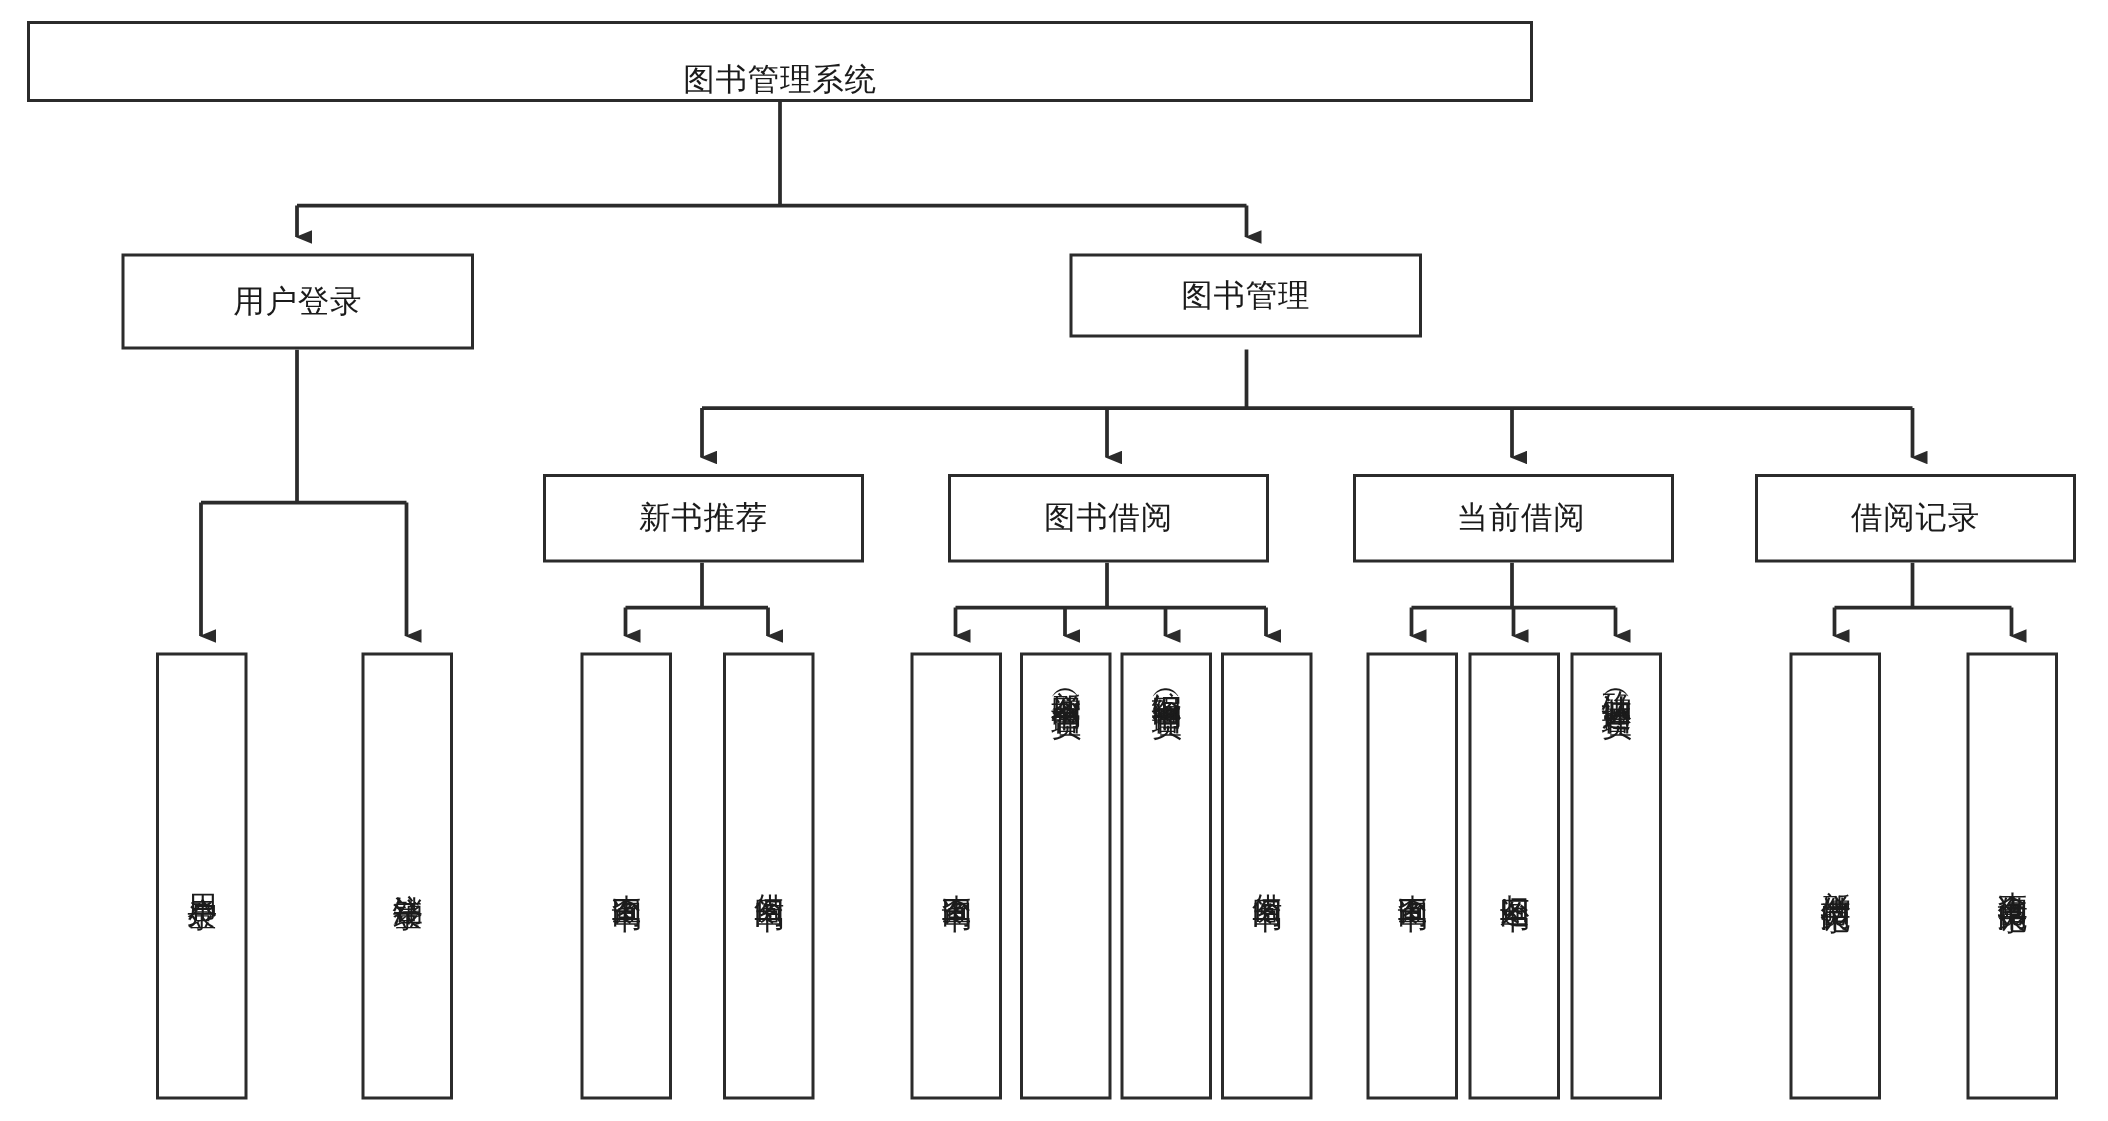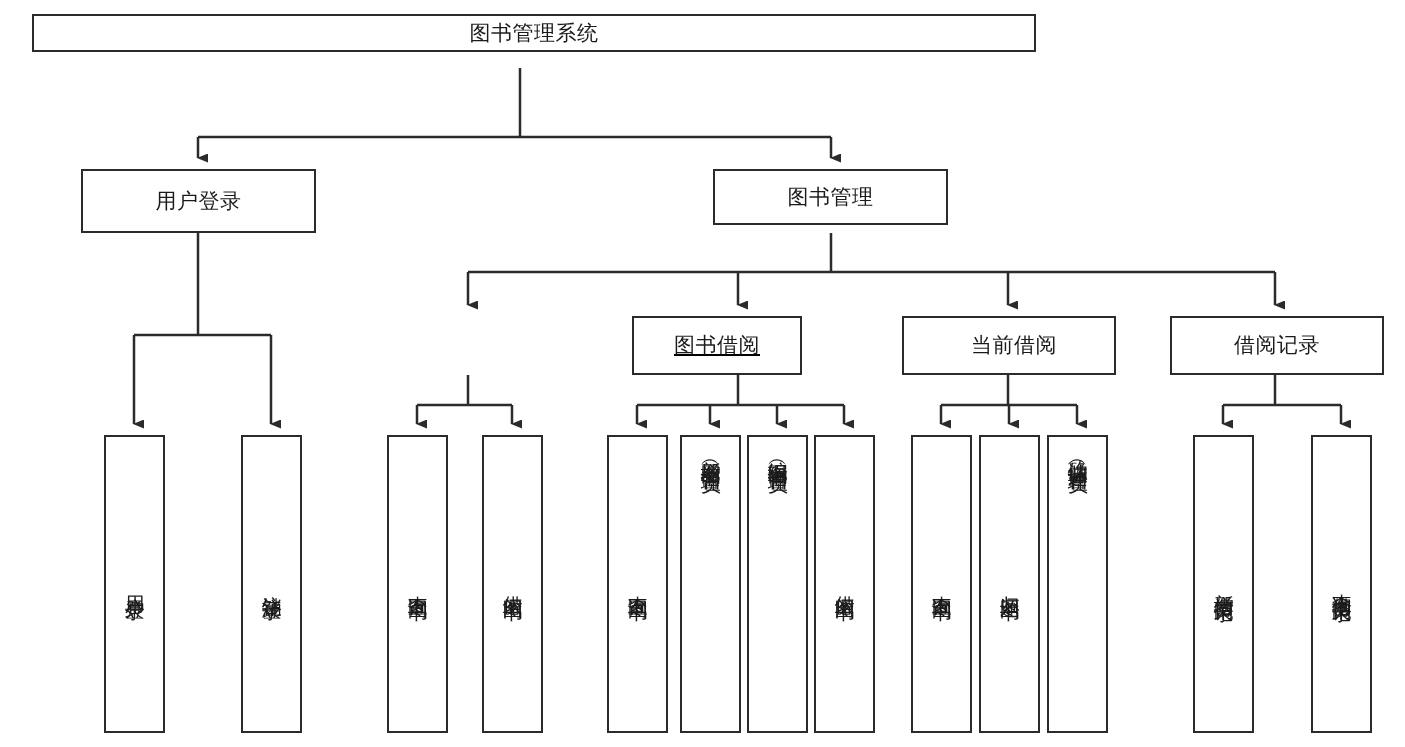--- a/index.html
+++ b/index.html
@@ -127,32 +127,35 @@
       <line x1="1009" y1="405" x2="1009" y2="424" marker-end="url(#arrowhead)"></line>
       <line x1="1077" y1="405" x2="1077" y2="424" marker-end="url(#arrowhead)"></line>
 
       <line x1="1275" y1="375" x2="1275" y2="405"></line>
       <line x1="1223" y1="405" x2="1341" y2="405"></line>
       <line x1="1223" y1="405" x2="1223" y2="424" marker-end="url(#arrowhead)"></line>
       <line x1="1341" y1="405" x2="1341" y2="424" marker-end="url(#arrowhead)"></line>
     </g>
   </svg>
 
-  <div class="node root" style="left:32px; top:14px; width:1004px; height:38px;">
+  <div class="node root" style="left:18px; top:14px; width:1004px; height:54px;align-items:flex-end;">
     <span class="node-label">图书管理系统</span>
   </div>
 
   <div class="node level1" style="left:81px; top:169px; width:235px; height:64px;">
     <span class="node-label">用户登录</span>
   </div>
   <div class="node level1" style="left:713px; top:169px; width:235px; height:56px;">
     <span class="node-label">图书管理</span>
   </div>
 
-  <div class="node level2" style="left:632px; top:316px; width:170px; height:59px;text-decoration:underline;">
+  <div class="node level2" style="left:362px; top:316px; width:214px; height:59px;">
+    <span class="node-label">新书推荐</span>
+  </div>
+  <div class="node level2" style="left:632px; top:316px; width:214px; height:59px;">
     <span class="node-label">图书借阅</span>
   </div>
   <div class="node level2" style="left:902px; top:316px; width:214px; height:59px;padding-left:10px;">
     <span class="node-label">当前借阅</span>
   </div>
   <div class="node level2" style="left:1170px; top:316px; width:214px; height:59px;">
     <span class="node-label">借阅记录</span>
   </div>
 
   <div class="node leaf centered" style="left:104px; top:435px; width:61px; height:298px;">

